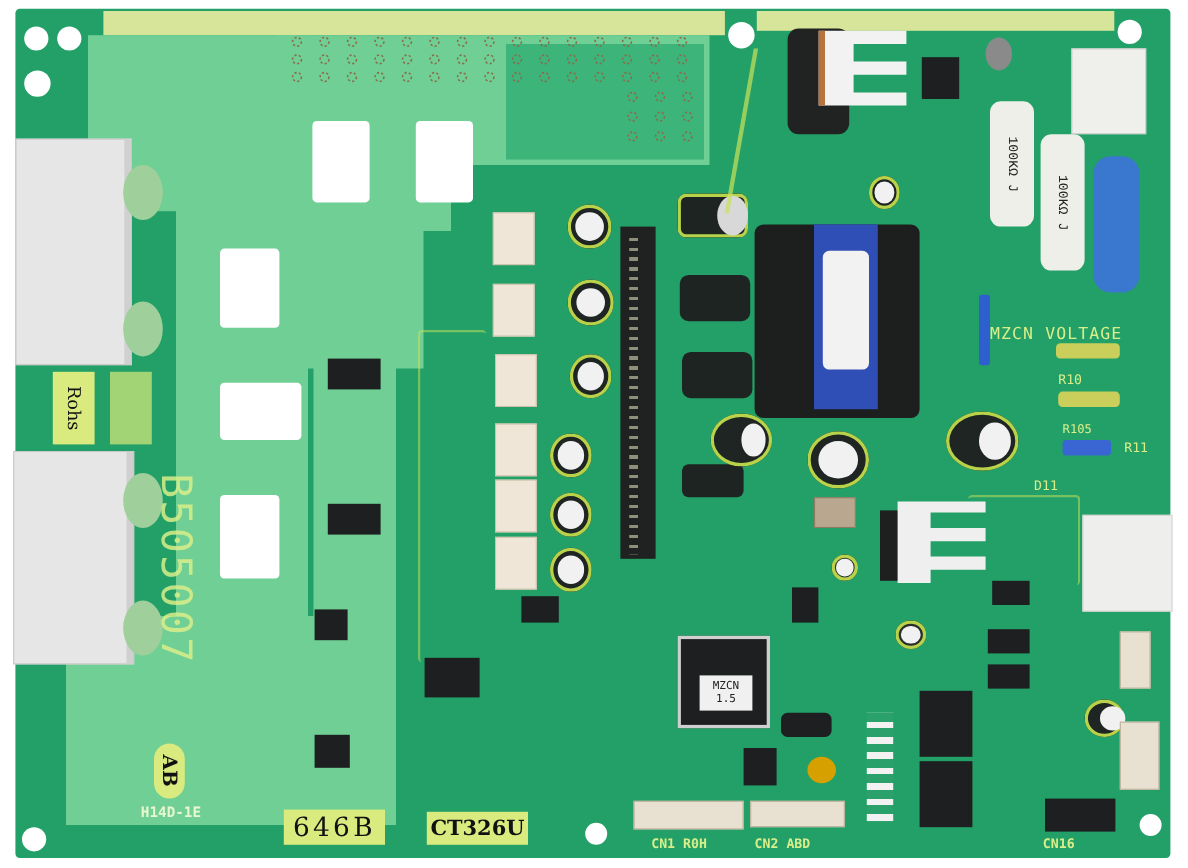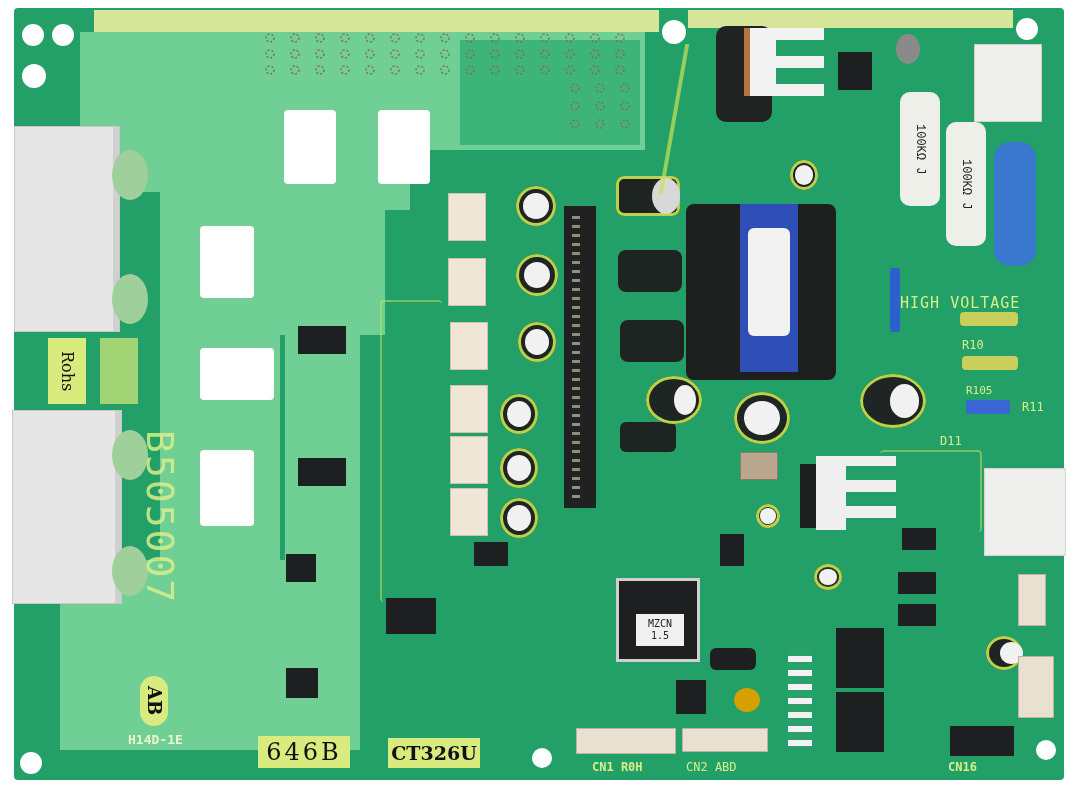--- a/index.html
+++ b/index.html
@@ -193,21 +193,21 @@
 <div class="abs ec" style="left:790px;top:160px;width:28px;height:30px;">
     <div class="top"></div>
   </div>
 
 <div class="abs res-white vtext" style="left:900px;top:92px;width:40px;height:114px;">100KΩ J</div>
 <div class="abs res-white vtext" style="left:946px;top:122px;width:40px;height:124px;">100KΩ J</div>
 <div class="abs" style="left:994px;top:142px;width:42px;height:124px;border-radius:16px;background:#3a78d0;"></div>
 
 <div class="abs" style="left:974px;top:44px;width:66px;height:76px;background:#efefec;border:1px solid #cfcfcf;"></div>
 
-<div class="abs silk" style="left:900px;top:294px;font-size:15px;letter-spacing:1px;">HIGH VOLTAGE</div>
+<div class="abs silk" style="left:900px;top:294px;font-size:15px;letter-spacing:1px;">MZCN VOLTAGE</div>
 <div class="abs" style="left:960px;top:312px;width:58px;height:14px;background:#c9cf5a;border-radius:4px;"></div>
 <div class="abs silk" style="left:962px;top:338px;font-size:12px;">R10</div>
 <div class="abs" style="left:962px;top:356px;width:56px;height:14px;background:#c9cf5a;border-radius:4px;"></div>
 <div class="abs silk" style="left:966px;top:384px;font-size:11px;">R105</div>
 <div class="abs" style="left:966px;top:400px;width:44px;height:14px;background:#3a66d4;border-radius:3px;"></div>
 <div class="abs silk" style="left:1022px;top:400px;font-size:12px;">R11</div>
 <div class="abs silk" style="left:940px;top:434px;font-size:12px;">D11</div>
 <div class="abs" style="left:890px;top:268px;width:10px;height:64px;background:#2e5fce;border-radius:3px;"></div>
 
 <div class="abs ec" style="left:860px;top:374px;width:66px;height:54px;">
@@ -249,21 +249,21 @@
 <div class="abs" style="left:734px;top:688px;width:26px;height:24px;border-radius:50%;background:#d5a000;"></div>
 <div class="abs ic" style="left:710px;top:648px;width:46px;height:22px;border-radius:6px;"></div>
 
 <div class="abs ic" style="left:836px;top:628px;width:48px;height:60px;"></div>
 <div class="abs ic" style="left:836px;top:692px;width:48px;height:60px;"></div>
 <div class="abs" style="left:788px;top:648px;width:24px;height:100px;background:repeating-linear-gradient(#2aa06a 0 8px,#f2f2f2 8px 14px);"></div>
 
 <div class="abs conn" style="left:576px;top:728px;width:98px;height:24px;"></div>
 <div class="abs conn" style="left:682px;top:728px;width:84px;height:22px;"></div>
 <div class="abs silk" style="left:592px;top:760px;font-size:12px;font-weight:bold;">CN1 R0H</div>
-<div class="abs silk" style="left:686px;top:760px;font-size:12px;font-weight:normal;">CN2 ABD</div>
+<div class="abs silk" style="left:686px;top:760px;font-size:12px;font-weight:bold;">CN2 ABD</div>
 <div class="abs ic" style="left:950px;top:726px;width:64px;height:30px;"></div>
 <div class="abs silk" style="left:948px;top:760px;font-size:12px;font-weight:bold;">CN16</div>
 <div class="abs conn" style="left:1018px;top:574px;width:26px;height:50px;"></div>
 <div class="abs conn" style="left:1018px;top:656px;width:34px;height:60px;"></div>
 
 <div class="abs trace" style="left:380px;top:300px;width:60px;height:300px;border-right:none;border-bottom:none;opacity:0.5;"></div>
 <div class="abs trace" style="left:880px;top:450px;width:100px;height:80px;border-left:none;border-bottom:none;opacity:0.5;"></div>
 <div class="abs" style="left:672px;top:44px;width:4px;height:150px;background:#c8e35b;opacity:0.7;transform:skewX(-10deg);"></div>
 
 </body></html>

